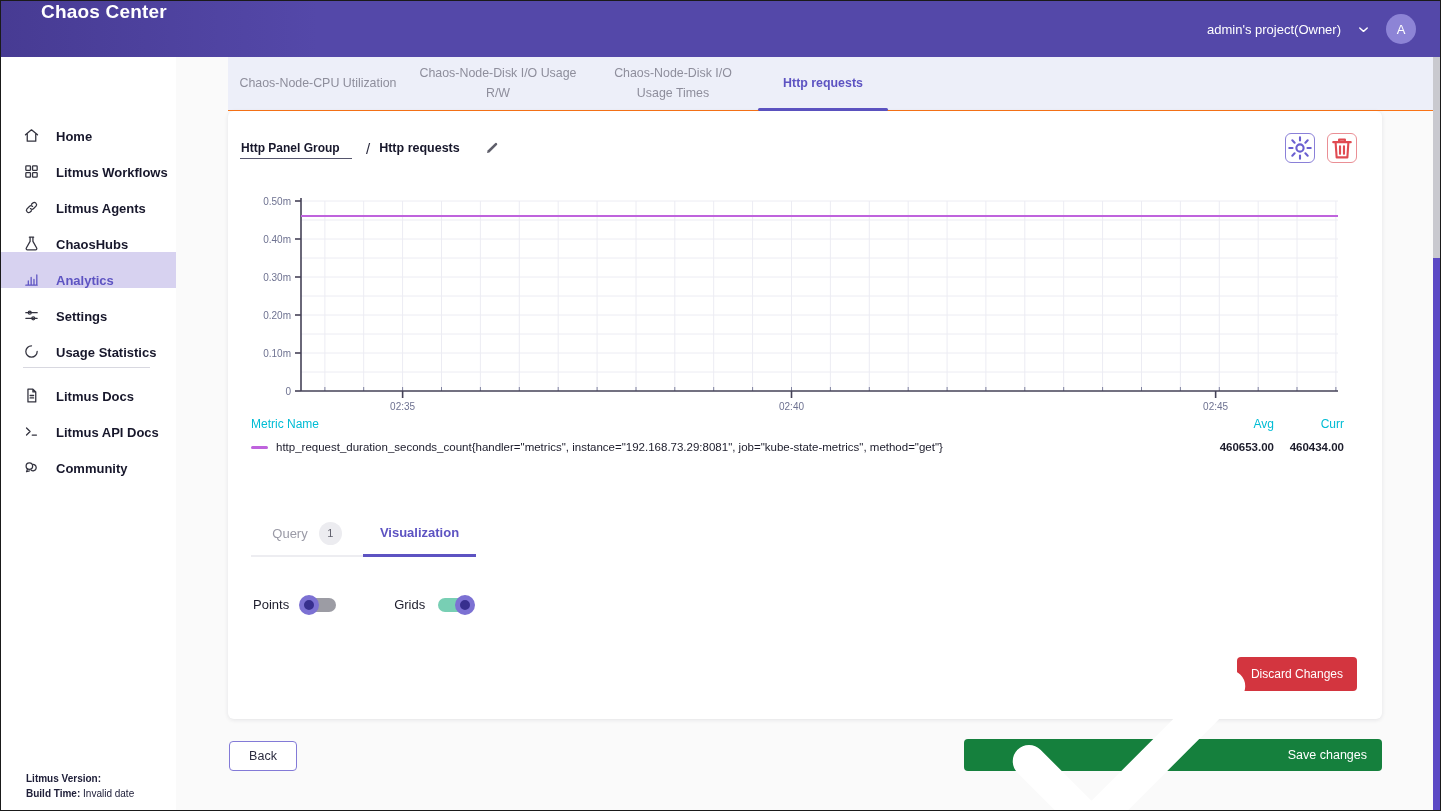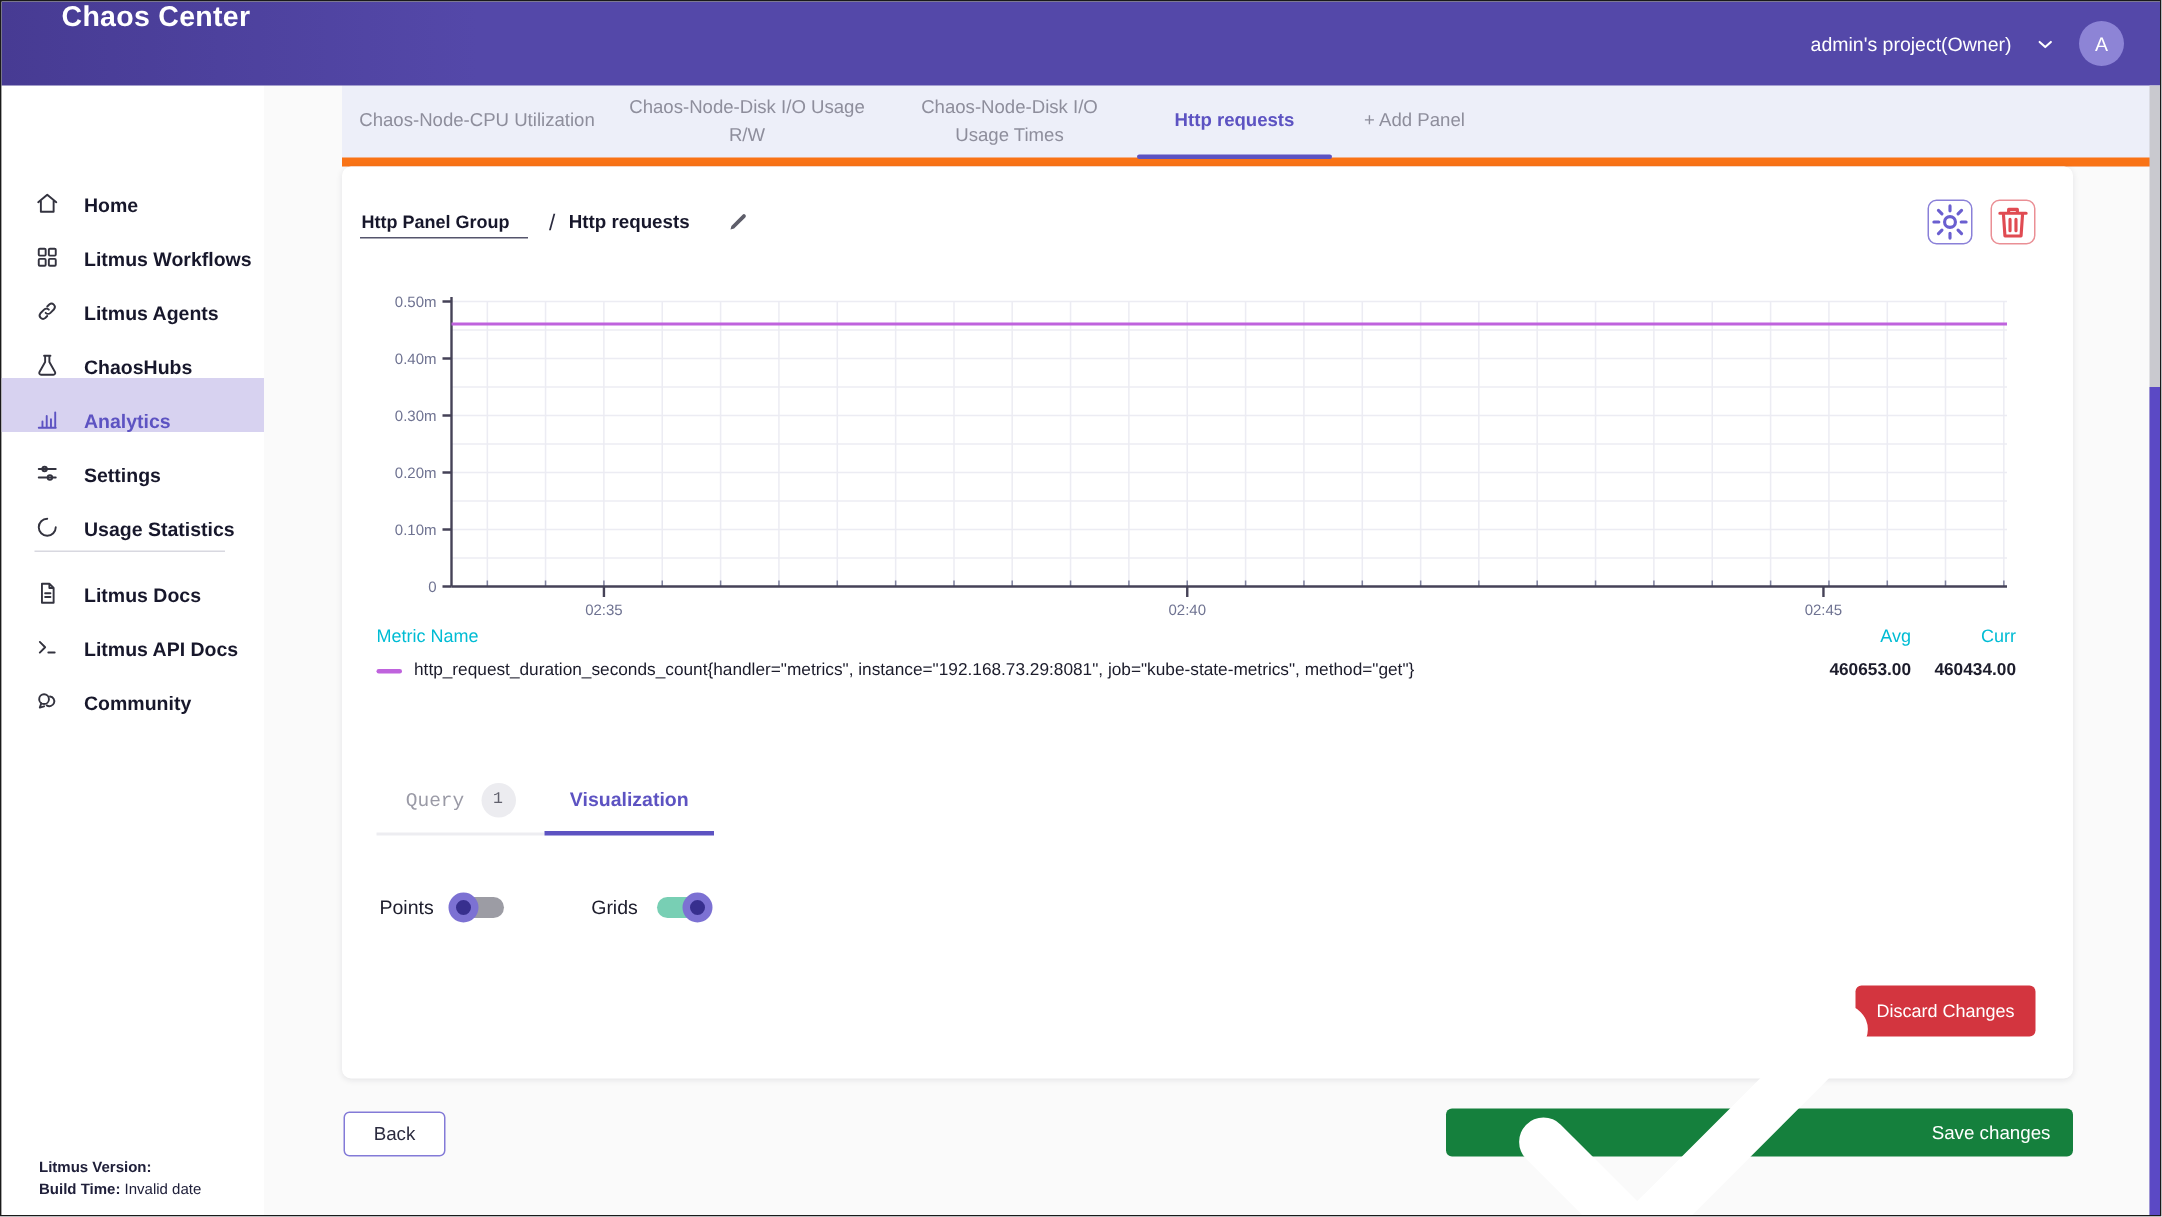--- a/index.html
+++ b/index.html
@@ -24,21 +24,21 @@
   .side-item .ic{width:17px;height:17px;color:#33333f;flex:none;}
   .side-label{font-size:13px;font-weight:600;color:#17172b;}
   .side-item.active{background:#d7d2f0;}
   .side-item.active .side-label,.side-item.active .ic{color:#5d53c2;}
   .side-divider{height:1px;background:#d8d8e0;margin:7px 26px 0 22px;}
   .side-footer{position:absolute;left:25px;bottom:9px;font-size:10px;color:#20203a;line-height:1.45;}
   .side-footer b{font-weight:700;}
 
   
   .main{position:absolute;left:175px;top:56px;right:0;bottom:0;background:#fafafa;}
-  .tabstrip{margin-left:52px;height:54px;background:#edeff9;border-bottom:6px solid #f97316;
+  .tabstrip{margin-left:52px;height:54px;background:#edeff9;border-bottom:1px solid #f97316;
             display:flex;align-items:stretch;}
   .ptab{display:flex;align-items:center;justify-content:center;text-align:center;
         font-size:12.4px;color:#8e8e9c;line-height:1.55;position:relative;cursor:pointer;padding:0 10px;}
   .ptab.active{color:#5d53c2;font-weight:600;}
   .ptab.active::after{content:'';position:absolute;left:0;right:0;bottom:-1px;height:3px;
         background:#5d53c2;border-radius:2px;}
 
   
   .card{position:absolute;left:52px;top:54px;width:1154px;height:608px;background:#fff;
         border-radius:6px;box-shadow:0 1px 4px rgba(25,25,50,.10);}
@@ -69,21 +69,21 @@
   .col{width:70px;text-align:right;}
   .legend-row{display:flex;align-items:center;margin-top:4px;color:#1c1c2b;}
   .dash{width:17px;height:3px;border-radius:2px;margin-right:8px;flex:none;}
   .metric{flex:1;font-size:11.5px;}
   .val{width:70px;text-align:right;font-size:11.5px;font-weight:600;}
 
   
   .subtabs{position:absolute;top:400px;left:23px;display:flex;}
   .stab{height:46px;display:flex;align-items:center;justify-content:center;font-size:13px;
         position:relative;cursor:pointer;}
-  .stab.query{width:112px;color:#9a9aa6;border-bottom:2px solid #ededf1;gap:11px;font-family:Liberation Mono, monospace;}
+  .stab.query{width:112px;color:#9a9aa6;border-bottom:2px solid #ededf1;gap:11px;}
   .badge{width:23px;height:23px;border-radius:50%;background:#ececf0;color:#60606c;font-size:11px;
         display:flex;align-items:center;justify-content:center;}
   .stab.viz{width:113px;color:#5d53c2;font-weight:600;border-bottom:3px solid #5d53c2;}
 
   
   .toggles{position:absolute;top:486px;left:25px;display:flex;align-items:center;gap:58px;}
   .toggle-group{display:flex;align-items:flex-end;gap:13px;}
   .tg-label{font-size:13px;color:#1c1c2b;}
   .switch{position:relative;width:34px;height:14px;cursor:pointer;}
   .track{position:absolute;inset:0;border-radius:7px;}
@@ -233,23 +233,20 @@
           <span>Chaos-Node-CPU Utilization</span>
         </div>
         <div class="ptab" style="width: 180px;">
           <span>Chaos-Node-Disk I/O Usage R/W</span>
         </div>
         <div class="ptab" style="width: 170px;">
           <span>Chaos-Node-Disk I/O Usage Times</span>
         </div>
         <div class="ptab active" style="width: 130px;">
           <span>Http requests</span>
-        </div>
-        <div class="ptab" style="width: 110px;">
-          <span>+ Add Panel</span>
         </div>
       </div>
 
     <section class="card">
 
       <div class="card-head">
         <input class="group-input" value="Http Panel Group" style="">
         <span class="sep">/</span>
         <span class="pname">Http requests</span>
         <span class="pencil">

